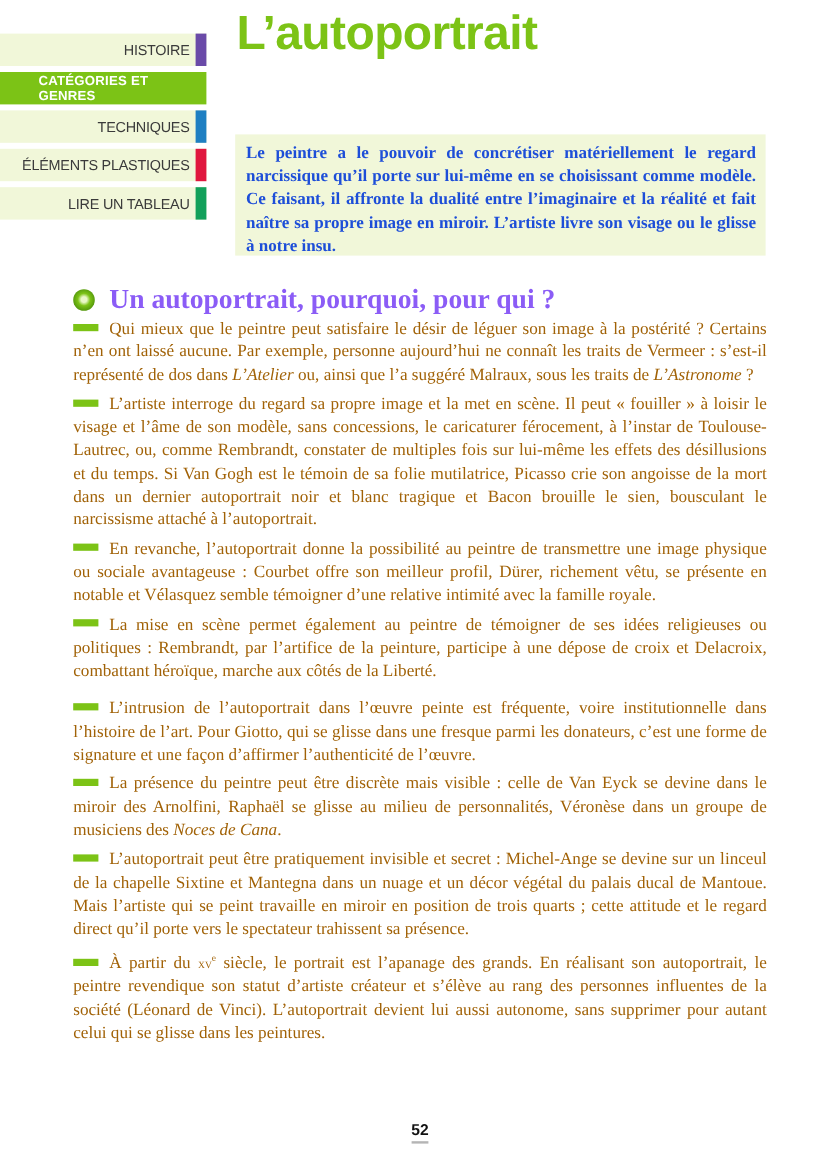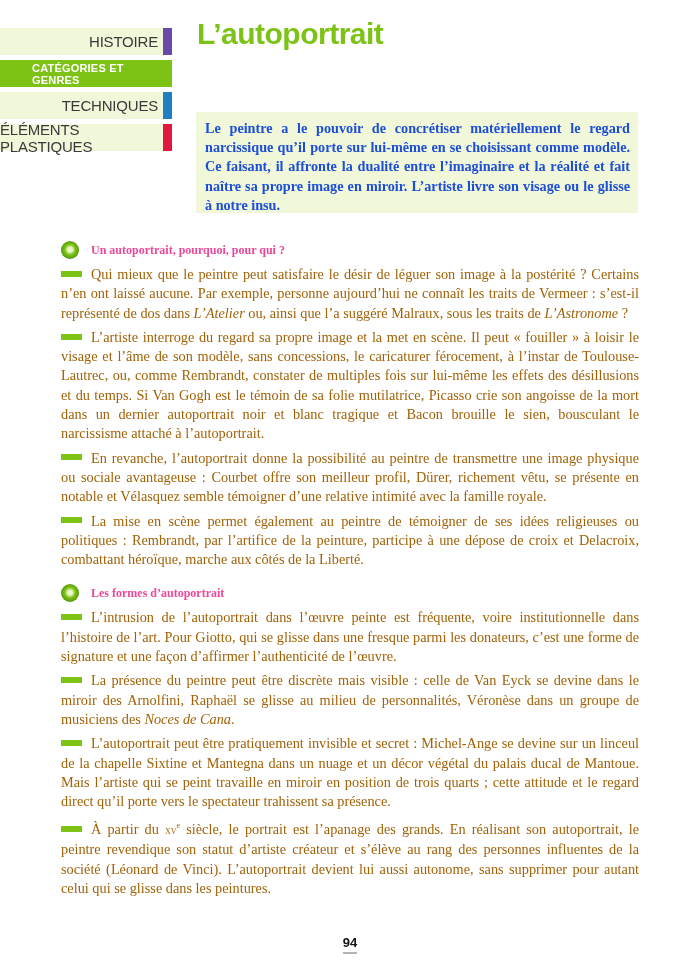--- a/index.html
+++ b/index.html
@@ -1,37 +1,37 @@
 <!DOCTYPE html>
 <html><head>
 <meta charset="utf-8">
 <style>
   html, body { margin: 0; padding: 0; background: #ffffff; }
   body { width: 700px; height: 980px; position: relative; overflow: hidden; font-family: "Liberation Serif", "DejaVu Serif", serif; color: #231f20; }
 
   
   .sidenav { position: absolute; left: 0; top: 28px; width: 172px; }
   .sidenav-item { position: relative; height: 27px; margin-bottom: 5px; background: #f1f7d9; display: flex; align-items: center; justify-content: flex-end; padding-right: 14px; box-sizing: border-box; cursor: pointer; }
-  .sidenav-item .label { font-family: "Liberation Sans", "DejaVu Sans", sans-serif; font-size: 15px; letter-spacing: -0.2px; color: #3a3a3a; text-transform: uppercase; }
+  .sidenav-item .label { font-family: "Liberation Sans", "DejaVu Sans", sans-serif; font-size: 12px; letter-spacing: -0.2px; color: #3a3a3a; text-transform: uppercase; }
   .sidenav-item .strip { position: absolute; right: 0; top: 0; width: 9px; height: 100%; }
   .sidenav-item.active { background: #7cc316; padding-left: 32px; }
   .sidenav-item.active .label { color: #ffffff; font-weight: bold; font-size: 11px; letter-spacing: 0.2px; }
 
   
-  .page-title { position: absolute; left: 197px; top: 16px; margin: 0; font-family: "Liberation Sans", "DejaVu Sans", sans-serif; font-weight: bold; font-size: 30px; color: #7cc316; letter-spacing: -0.5px; line-height: 1.2; }
+  .page-title { position: absolute; left: 197px; top: 4px; margin: 0; font-family: "Liberation Sans", "DejaVu Sans", sans-serif; font-weight: bold; font-size: 40px; color: #7cc316; letter-spacing: -0.5px; line-height: 1.2; }
 
   
   .intro { position: absolute; left: 196px; top: 112px; width: 442px; height: 101px; background: #f1f7d9; box-sizing: border-box; padding: 7px 8px 0 9px; }
   .intro p { margin: 0; font-family: Liberation Serif, serif; font-weight: bold; font-size: 14.2px; line-height: 19.2px; text-align: justify; color: #1d4ed8; }
 
   
   .content { position: absolute; left: 61px; top: 238px; width: 578px; }
   .section-heading { display: flex; align-items: center; margin: 0 0 3px 0; height: 24px; }
   .section-heading .bullet-orb { width: 18px; height: 18px; border-radius: 50%; margin-right: 12px; background: radial-gradient(circle at 50% 48%, #e9f7c6 0 18%, #7cc316 40%, #4c8f0a 78%, #3c7406 100%); flex-shrink: 0; }
-  .section-heading h2 { margin: 0; font-family: "Liberation Serif", "DejaVu Serif", serif; font-weight: bold; font-size: 12px; color: #ec4899; }
+  .section-heading h2 { margin: 0; font-family: "Liberation Serif", "DejaVu Serif", serif; font-weight: bold; font-size: 23px; color: #8b5cf6; }
   .para { margin: 0 0 5px 0; font-size: 14.3px; line-height: 19.3px; text-align: justify; color: #a16207; }
   .para .para-marker { display: inline-block; width: 21px; height: 6px; background: #7cc316; vertical-align: middle; margin-right: 9px; position: relative; top: -2px; }
   .para em { font-style: italic; }
   .sc { font-variant: small-caps; text-transform: lowercase; font-size: 12px; }
   .sup { font-size: 8px; vertical-align: super; }
   .section { margin-bottom: 12px; }
 
   
   .page-number { position: absolute; left: 0; width: 700px; top: 933px; text-align: center; }
   .page-number span { font-family: "Liberation Sans", "DejaVu Sans", sans-serif; font-weight: bold; font-size: 13px; color: #111; display: inline-block; padding-bottom: 2px; border-bottom: 2px solid #b5b5b5; }
@@ -49,20 +49,24 @@
 
   </div>
   <div class="sidenav-item">
     <span class="label">Techniques</span>
     <span class="strip" style="background:#1e7fc2"></span>
   </div>
   <div class="sidenav-item">
     <span class="label">Éléments plastiques</span>
     <span class="strip" style="background:#e0173e"></span>
   </div>
+  <div class="sidenav-item">
+    <span class="label">Lire un tableau</span>
+    <span class="strip" style="background:#12a05a"></span>
+  </div>
 </nav>
 
 <h1 class="page-title">L’autoportrait</h1>
 
 <div class="intro">
   <p>Le peintre a le pouvoir de concrétiser matériellement le regard narcissique qu’il porte sur lui-même en se choisissant comme modèle. Ce faisant, il affronte la dualité entre l’imaginaire et la réalité et fait naître sa propre image en miroir. L’artiste livre son visage ou le glisse à notre insu.</p>
 </div>
 
 <main class="content">
   <section class="section">
@@ -70,26 +74,22 @@
       <span class="bullet-orb"></span>
       <h2>Un autoportrait, pourquoi, pour qui ?</h2>
     </div>
     <p class="para"><span class="para-marker"></span><span>Qui mieux que le peintre peut satisfaire le désir de léguer son image à la postérité ? Certains n’en ont laissé aucune. Par exemple, personne aujourd’hui ne connaît les traits de Vermeer : s’est-il représenté de dos dans </span><em>L’Atelier</em><span> ou, ainsi que l’a suggéré Malraux, sous les traits de </span><em>L’Astronome</em><span> ?</span></p>
     <p class="para"><span class="para-marker"></span><span>L’artiste interroge du regard sa propre image et la met en scène. Il peut « fouiller » à loisir le visage et l’âme de son modèle, sans concessions, le caricaturer férocement, à l’instar de Toulouse-Lautrec, ou, comme Rembrandt, constater de multiples fois sur lui-même les effets des désillusions et du temps. Si Van Gogh est le témoin de sa folie mutilatrice, Picasso crie son angoisse de la mort dans un dernier autoportrait noir et blanc tragique et Bacon brouille le sien, bousculant le narcissisme attaché à l’autoportrait.</span></p>
     <p class="para"><span class="para-marker"></span><span>En revanche, l’autoportrait donne la possibilité au peintre de transmettre une image physique ou sociale avantageuse : Courbet offre son meilleur profil, Dürer, richement vêtu, se présente en notable et Vélasquez semble témoigner d’une relative intimité avec la famille royale.</span></p>
     <p class="para"><span class="para-marker"></span><span>La mise en scène permet également au peintre de témoigner de ses idées religieuses ou politiques : Rembrandt, par l’artifice de la peinture, participe à une dépose de croix et Delacroix, combattant héroïque, marche aux côtés de la Liberté.</span></p>
   </section>
 
   <section class="section">
-    <div class="section-heading">
-      <span class="bullet-orb"></span>
-      <h2>Les formes d’autoportrait</h2>
-    </div>
     <p class="para"><span class="para-marker"></span><span>L’intrusion de l’autoportrait dans l’œuvre peinte est fréquente, voire institutionnelle dans l’histoire de l’art. Pour Giotto, qui se glisse dans une fresque parmi les donateurs, c’est une forme de signature et une façon d’affirmer l’authenticité de l’œuvre.</span></p>
     <p class="para"><span class="para-marker"></span><span>La présence du peintre peut être discrète mais visible : celle de Van Eyck se devine dans le miroir des Arnolfini, Raphaël se glisse au milieu de personnalités, Véronèse dans un groupe de musiciens des </span><em>Noces de Cana</em><span>.</span></p>
     <p class="para"><span class="para-marker"></span><span>L’autoportrait peut être pratiquement invisible et secret : Michel-Ange se devine sur un linceul de la chapelle Sixtine et Mantegna dans un nuage et un décor végétal du palais ducal de Mantoue. Mais l’artiste qui se peint travaille en miroir en position de trois quarts ; cette attitude et le regard direct qu’il porte vers le spectateur trahissent sa présence.</span></p>
     <p class="para"><span class="para-marker"></span><span>À partir du </span><span class="sc">XV</span><span class="sup">e</span><span> siècle, le portrait est l’apanage des grands. En réalisant son autoportrait, le peintre revendique son statut d’artiste créateur et s’élève au rang des personnes influentes de la société (Léonard de Vinci). L’autoportrait devient lui aussi autonome, sans supprimer pour autant celui qui se glisse dans les peintures.</span></p>
   </section>
 </main>
 
 <div class="page-number">
-  <span>94</span>
+  <span>52</span>
 </div>
 
 </body></html>

